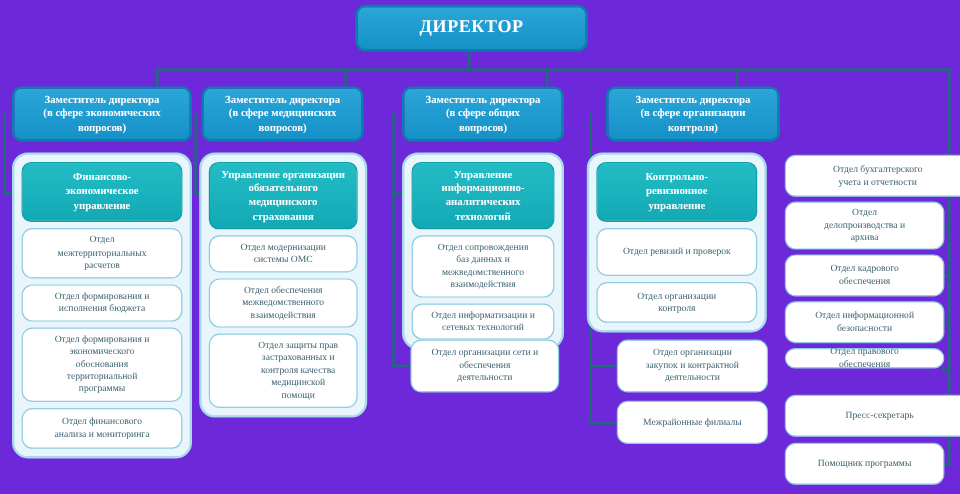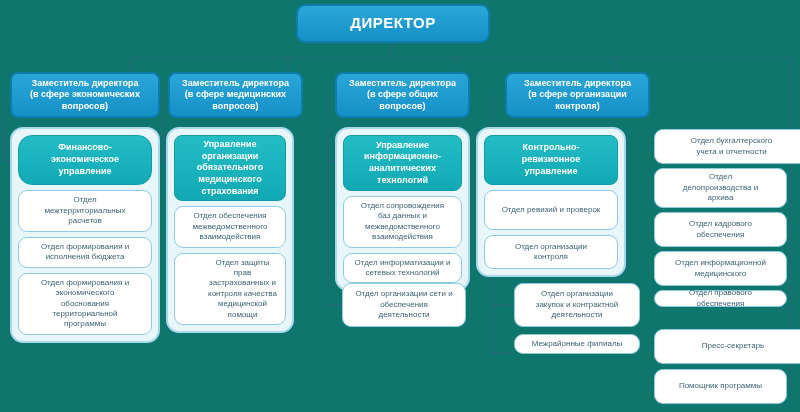--- a/index.html
+++ b/index.html
@@ -1,18 +1,18 @@
 <!DOCTYPE html>
 <html><head>
 <meta charset="utf-8">
 <style>
   html,body{margin:0;padding:0;background:#ffffff;}
   .canvas{
-    position:relative;width:800px;height:412px;background:#0f766e;
-    font-family:Liberation Sans, sans-serif;overflow:hidden;
+    position:relative;width:800px;height:412px;background:#6d28d9;
+    font-family:Liberation Serif, serif;overflow:hidden;
   }
   .node{
     box-sizing:border-box;display:flex;align-items:center;justify-content:center;
     text-align:center;white-space:pre-line;
   }
   .abs{position:absolute;}
   .blue{
     background:linear-gradient(#2aa6d8,#1691c8);
     border:2px solid #0e7cac;border-radius:8px;
     color:#ffffff;font-weight:bold;font-size:9px;line-height:1.25;
@@ -74,40 +74,44 @@
 (в сфере медицинских
 вопросов)</div>
   <div class="node abs blue" style="left:335px;top:72px;width:135px;height:46px;">Заместитель директора
 (в сфере общих
 вопросов)</div>
   <div class="node abs blue" style="left:505px;top:72px;width:145px;height:46px;">Заместитель директора
 (в сфере организации
 контроля)</div>
 
   <div class="group" style="left:10px;top:127px;width:150px;">
-    <div class="node teal" style="min-height:50px;border-radius:14px;">Финансово-
+    <div class="node teal" style="min-height:50px;">Финансово-
 экономическое
 управление</div>
     <div class="node dept" style="min-height:42px;">Отдел
 межтерриториальных
 расчетов</div>
     <div class="node dept" style="min-height:30px;">Отдел формирования и
 исполнения бюджета</div>
     <div class="node dept" style="min-height:62px;">Отдел формирования и
 экономического
 обоснования
 территориальной
 программы</div>
+    <div class="node dept" style="min-height:34px;">Отдел финансового
+анализа и мониторинга</div>
   </div>
 
-  <div class="group" style="left:166px;top:127px;width:128px;">
+  <div class="group" style="left:166px;top:127px;width:140px;">
     <div class="node teal" style="min-height:56px;">Управление организации
 обязательного
 медицинского
 страхования</div>
+    <div class="node dept" style="min-height:28px;">Отдел модернизации
+системы ОМС</div>
     <div class="node dept" style="min-height:40px;">Отдел обеспечения
 межведомственного
 взаимодействия</div>
     <div class="node dept" style="min-height:58px;padding-left:31px;">Отдел защиты прав
 застрахованных и
 контроля качества
 медицинской
 помощи</div>
   </div>
 
@@ -120,40 +124,40 @@
 баз данных и
 межведомственного
 взаимодействия</div>
     <div class="node dept" style="min-height:28px;">Отдел информатизации и
 сетевых технологий</div>
   </div>
   <div class="node abs dept" style="left:342px;top:283px;width:124px;height:44px;">Отдел организации сети и
 обеспечения
 деятельности</div>
 
-  <div class="group" style="left:476px;top:127px;width:150px;">
+  <div class="group" style="left:489px;top:127px;width:150px;">
     <div class="node teal" style="min-height:50px;">Контрольно-
 ревизионное
 управление</div>
     <div class="node dept" style="min-height:40px;">Отдел ревизий и проверок</div>
     <div class="node dept" style="min-height:34px;">Отдел организации
 контроля</div>
   </div>
   <div class="node abs dept" style="left:514px;top:283px;width:126px;height:44px;">Отдел организации
 закупок и контрактной
 деятельности</div>
-  <div class="node abs dept" style="left:514px;top:334px;width:126px;height:20px;">Межрайонные филиалы</div>
+  <div class="node abs dept" style="left:514px;top:334px;width:126px;height:36px;">Межрайонные филиалы</div>
 
   <div class="node abs dept" style="left:654px;top:129px;width:155px;height:35px;">Отдел бухгалтерского
 учета и отчетности</div>
   <div class="node abs dept" style="left:654px;top:168px;width:133px;height:40px;">Отдел
 делопроизводства и
 архива</div>
   <div class="node abs dept" style="left:654px;top:212px;width:133px;height:35px;">Отдел кадрового
 обеспечения</div>
   <div class="node abs dept" style="left:654px;top:251px;width:133px;height:35px;">Отдел информационной
-медицинского</div>
+безопасности</div>
   <div class="node abs dept" style="left:654px;top:290px;width:133px;height:17px;">Отдел правового
 обеспечения</div>
   <div class="node abs dept" style="left:654px;top:329px;width:158px;height:35px;">Пресс-секретарь</div>
   <div class="node abs dept" style="left:654px;top:369px;width:133px;height:35px;">Помощник программы</div>
 
 </div>
 
 </body></html>

